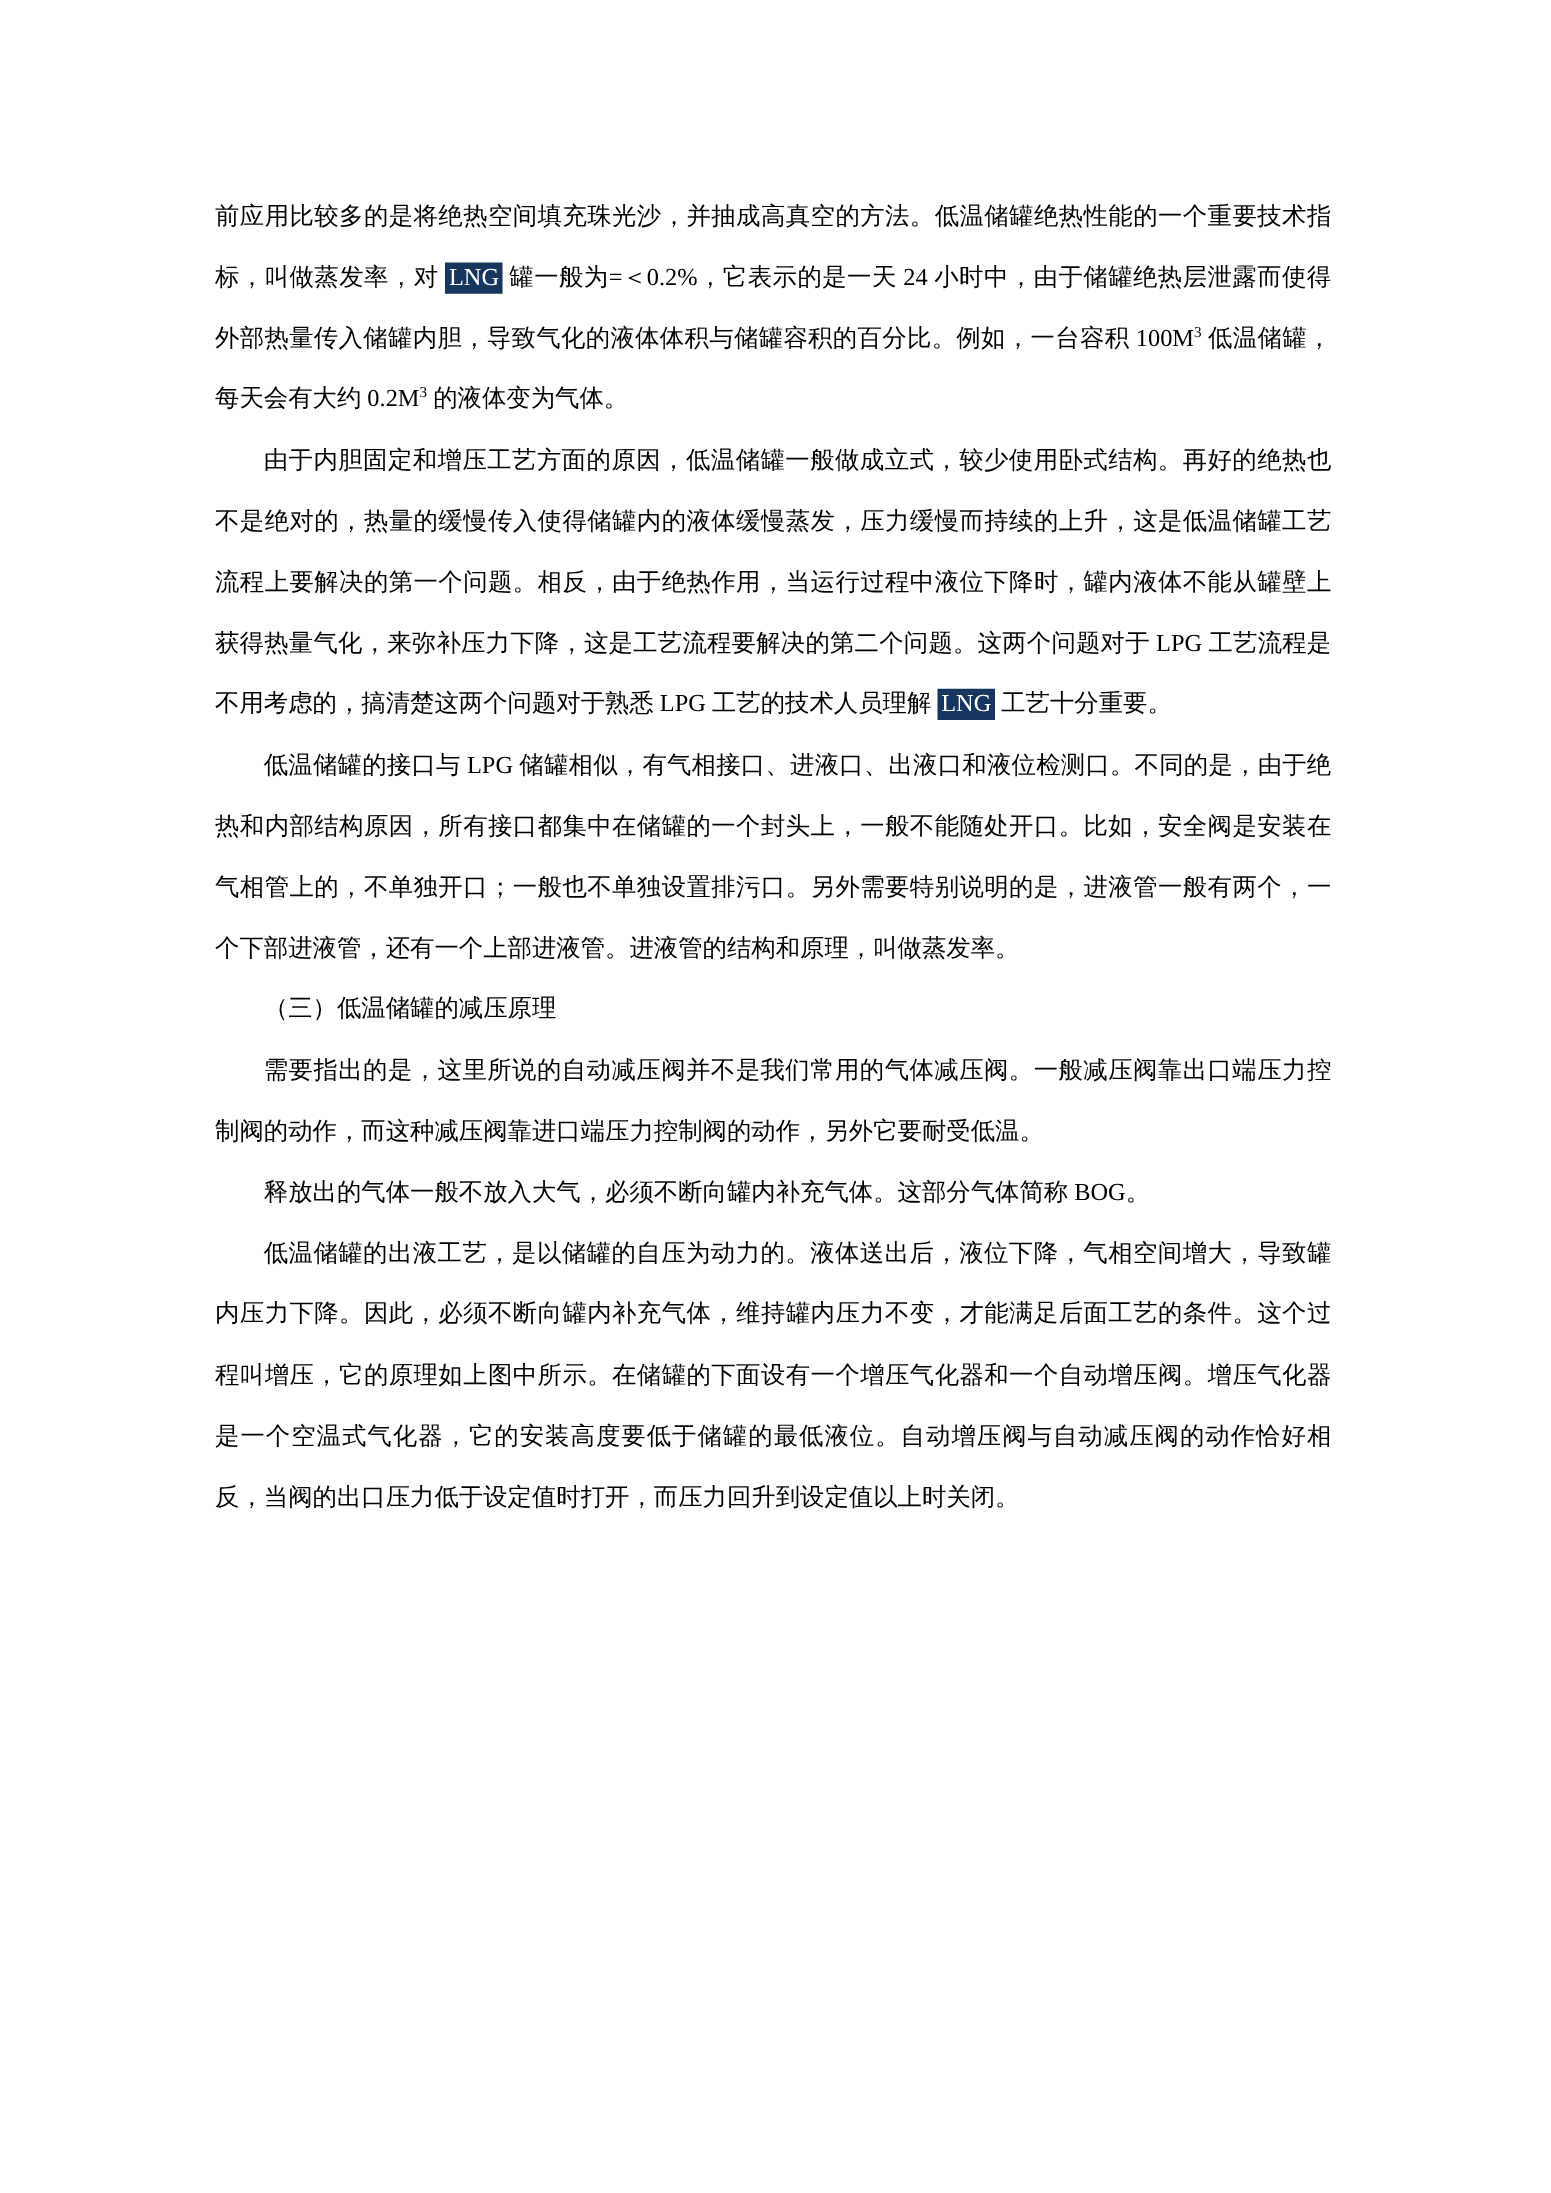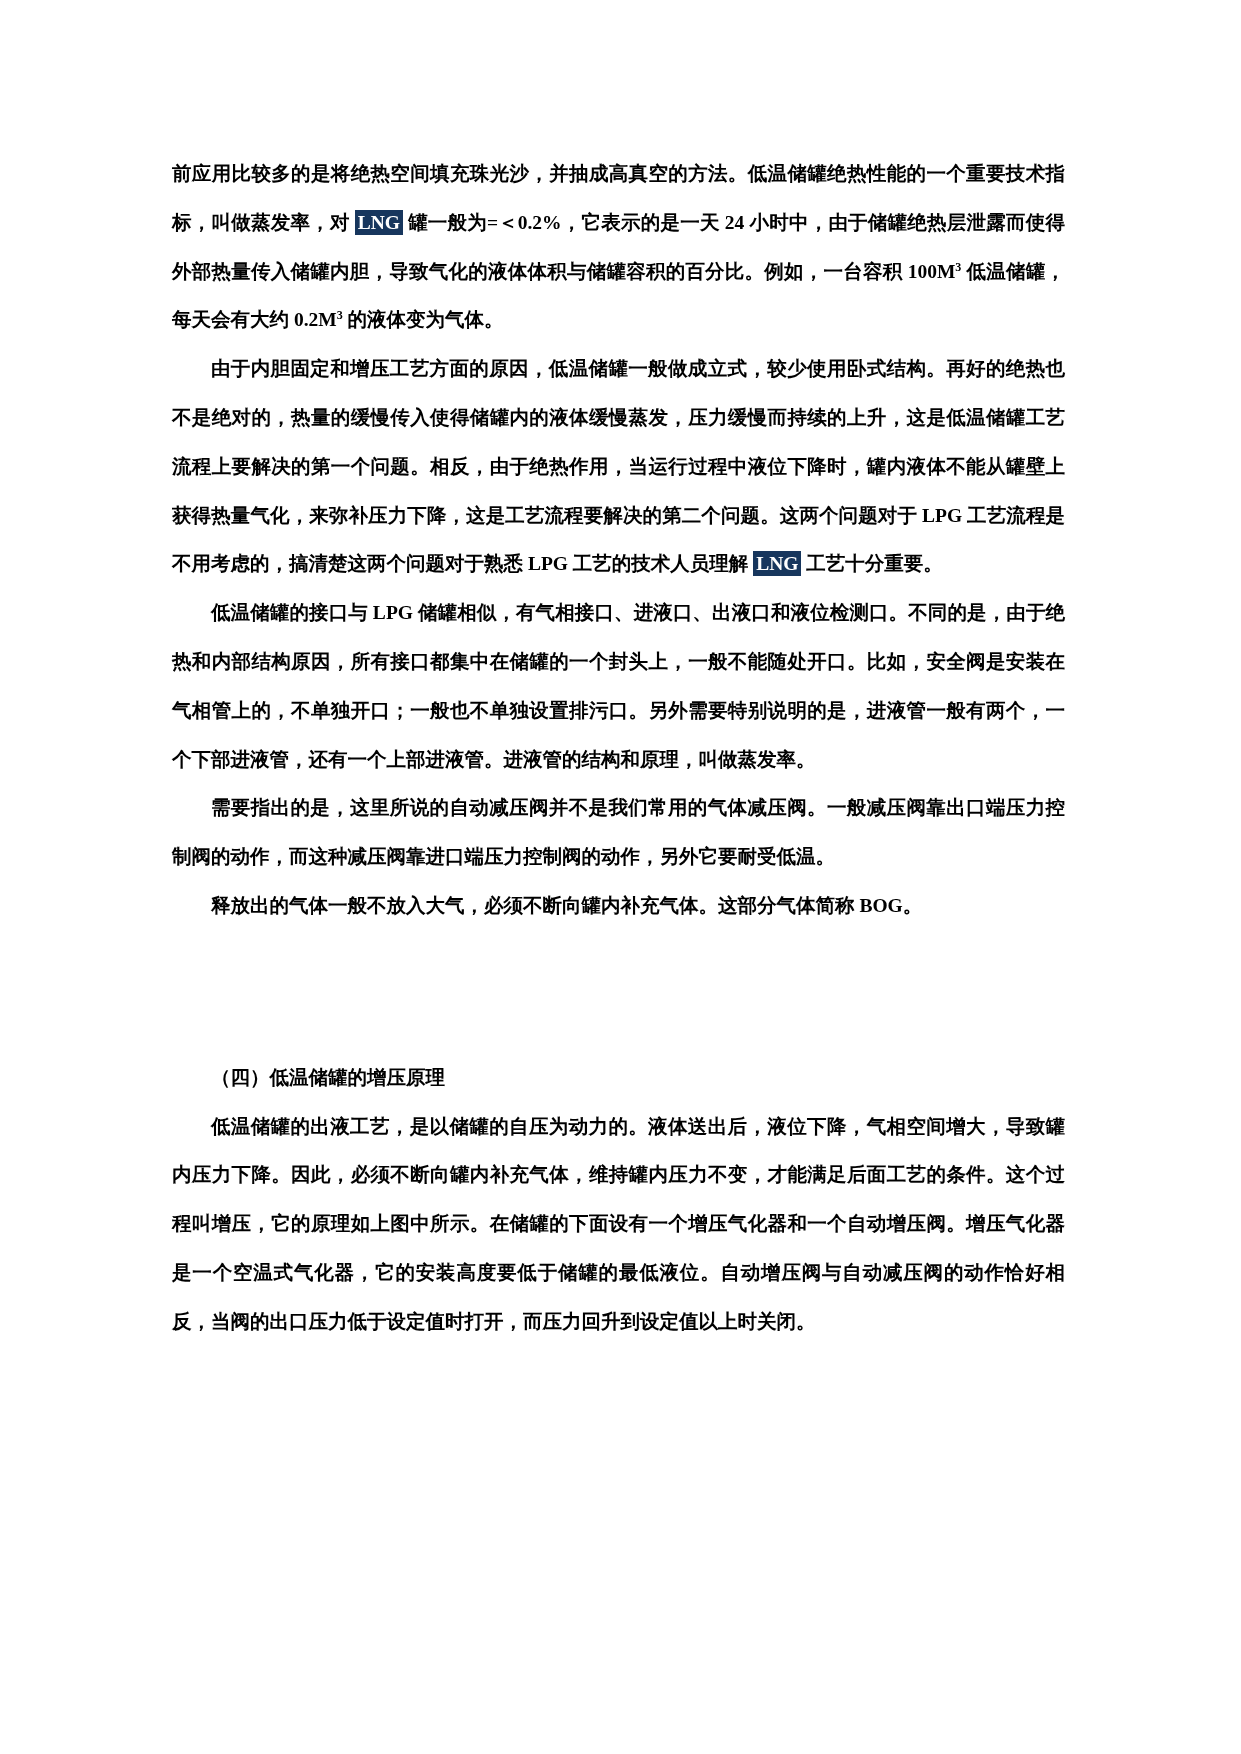--- a/index.html
+++ b/index.html
@@ -26,21 +26,20 @@
     width: 893px;
     font-family: "Liberation Serif", "DejaVu Serif", serif;
     font-size: 19.5px;
     line-height: 48.8px;
     color: var(--text-color);
     text-align: justify;
   }
   .para {
     margin: 0;
     padding: 0;
-    font-weight: bold;
   }
   .indent {
     text-indent: 2em;
   }
   .gap-above {
     margin-top: 123px;
   }
   .hl {
     background: var(--hl-bg);
     color: var(--hl-fg);
@@ -52,17 +51,17 @@
     vertical-align: super;
   }
 </style>
 </head>
 <body>
 
 <div class="page">
   <p class="para"><span>前应用比较多的是将绝热空间填充珠光沙，并抽成高真空的方法。低温储罐绝热性能的一个重要技术指标，叫做蒸发率，对 </span><span class="hl">LNG</span><span> 罐一般为=＜0.2%，它表示的是一天 24 小时中，由于储罐绝热层泄露而使得外部热量传入储罐内胆，导致气化的液体体积与储罐容积的百分比。例如，一台容积 100M</span><sup class="sup">3</sup><span> 低温储罐，每天会有大约 0.2M</span><sup class="sup">3</sup><span> 的液体变为气体。</span></p>
   <p class="para indent"><span>由于内胆固定和增压工艺方面的原因，低温储罐一般做成立式，较少使用卧式结构。再好的绝热也不是绝对的，热量的缓慢传入使得储罐内的液体缓慢蒸发，压力缓慢而持续的上升，这是低温储罐工艺流程上要解决的第一个问题。相反，由于绝热作用，当运行过程中液位下降时，罐内液体不能从罐壁上获得热量气化，来弥补压力下降，这是工艺流程要解决的第二个问题。这两个问题对于 LPG 工艺流程是不用考虑的，搞清楚这两个问题对于熟悉 LPG 工艺的技术人员理解 </span><span class="hl">LNG</span><span> 工艺十分重要。</span></p>
   <p class="para indent"><span>低温储罐的接口与 LPG 储罐相似，有气相接口、进液口、出液口和液位检测口。不同的是，由于绝热和内部结构原因，所有接口都集中在储罐的一个封头上，一般不能随处开口。比如，安全阀是安装在气相管上的，不单独开口；一般也不单独设置排污口。另外需要特别说明的是，进液管一般有两个，一个下部进液管，还有一个上部进液管。进液管的结构和原理，叫做蒸发率。</span></p>
+  <p class="para indent"><span>（三）低温储罐的减压原理</span></p>
   <p class="para indent"><span>需要指出的是，这里所说的自动减压阀并不是我们常用的气体减压阀。一般减压阀靠出口端压力控制阀的动作，而这种减压阀靠进口端压力控制阀的动作，另外它要耐受低温。</span></p>
   <p class="para indent"><span>释放出的气体一般不放入大气，必须不断向罐内补充气体。这部分气体简称 BOG。</span></p>
-  <p class="para indent gap-above"><span>（四）低温储罐的增压原理</span></p>
   <p class="para indent"><span>低温储罐的出液工艺，是以储罐的自压为动力的。液体送出后，液位下降，气相空间增大，导致罐内压力下降。因此，必须不断向罐内补充气体，维持罐内压力不变，才能满足后面工艺的条件。这个过程叫增压，它的原理如上图中所示。在储罐的下面设有一个增压气化器和一个自动增压阀。增压气化器是一个空温式气化器，它的安装高度要低于储罐的最低液位。自动增压阀与自动减压阀的动作恰好相反，当阀的出口压力低于设定值时打开，而压力回升到设定值以上时关闭。</span></p>
 </div>
 
 </body></html>

